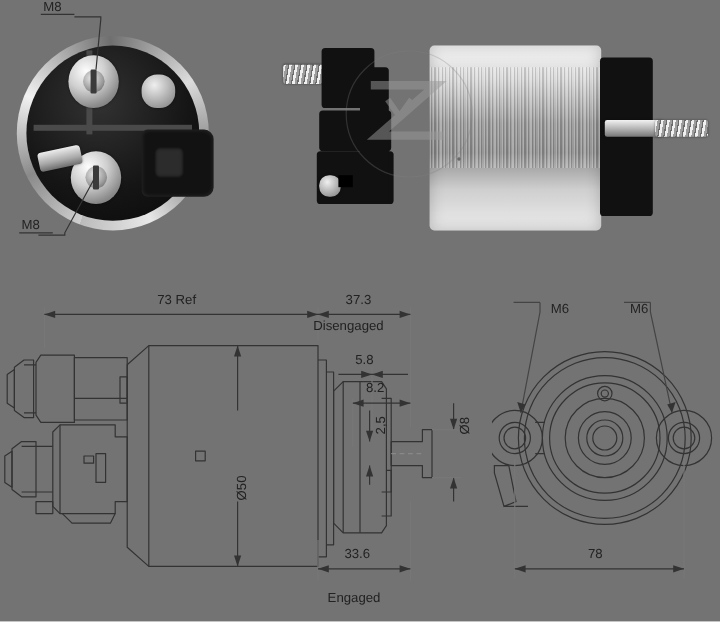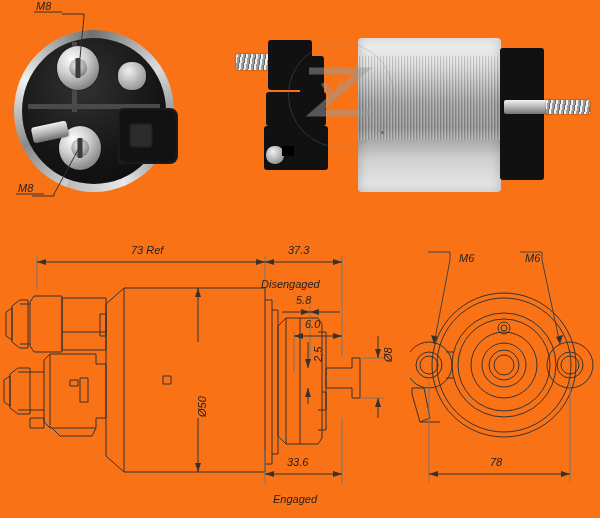--- a/index.html
+++ b/index.html
@@ -1,18 +1,18 @@
 <!DOCTYPE html>
 <html><head>
 <meta charset="utf-8">
 <style>
   html,body{margin:0;padding:0;background:#fff;}
   body{width:600px;height:518px;position:relative;overflow:hidden;
        font-family:"Liberation Sans","DejaVu Sans",sans-serif;color:#1a1a1a;}
-  .sheet{position:absolute;inset:0;background:#f97316;font-style:italic;}
+  .sheet{position:absolute;inset:0;background:#737373;}
 
   
   .abs{position:absolute;}
   .lbl{position:absolute;font-size:11px;line-height:12px;color:#222;white-space:nowrap;}
   .vlbl{position:absolute;font-size:11px;line-height:12px;color:#222;white-space:nowrap;
         transform-origin:0 0;transform:rotate(-90deg);}
 
   
   .photo-wrap{position:absolute;left:0;top:0;width:600px;height:232px;}
   .face-rim{position:absolute;left:14px;top:30px;width:160px;height:162px;border-radius:50%;
@@ -221,24 +221,24 @@
       <polygon points="198,56 195,65 201,65" fill="#333"></polygon>
       <polygon points="198,240 195,231 201,231" fill="#333"></polygon>
 
       <polygon points="265,242 274,239 274,245" fill="#333"></polygon>
       <polygon points="342,242 333,239 333,245" fill="#333"></polygon>
     </svg>
 
     <div class="lbl" style="left:131px;top:12px;">73 Ref</div>
 
     <div class="lbl" style="left:288px;top:12px;">37.3</div>
-    <div class="lbl" style="left:261px;top:46px;">Disengaged</div>
+    <div class="lbl" style="left:261px;top:34px;">Disengaged</div>
 
     <div class="lbl" style="left:296px;top:62px;">5.8</div>
-    <div class="lbl" style="left:305px;top:86px;">6.0</div>
+    <div class="lbl" style="left:305px;top:86px;">8.2</div>
 
     <div class="vlbl" style="left:312px;top:130px;">2,5</div>
     <div class="vlbl" style="left:382px;top:130px;">Ø8</div>
     <div class="vlbl" style="left:196px;top:185px;">Ø50</div>
 
     <div class="lbl" style="left:287px;top:224px;">33.6</div>
     <div class="lbl" style="left:273px;top:236px;margin-top:25px;">Engaged</div>
 
     <svg width="190" height="286" class="abs" style="left:410px;top:0;">
       <g fill="none" stroke="#333" stroke-width="1">

